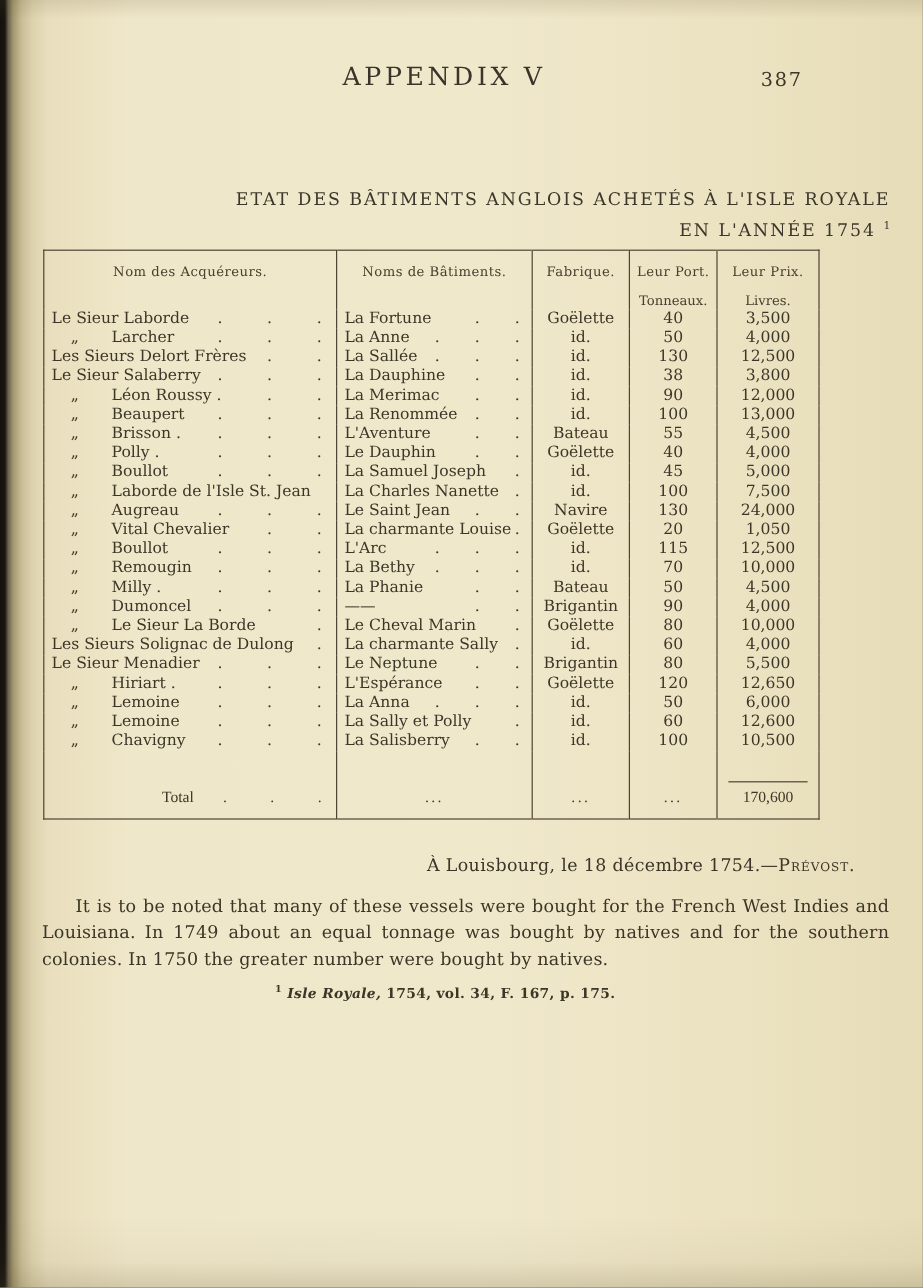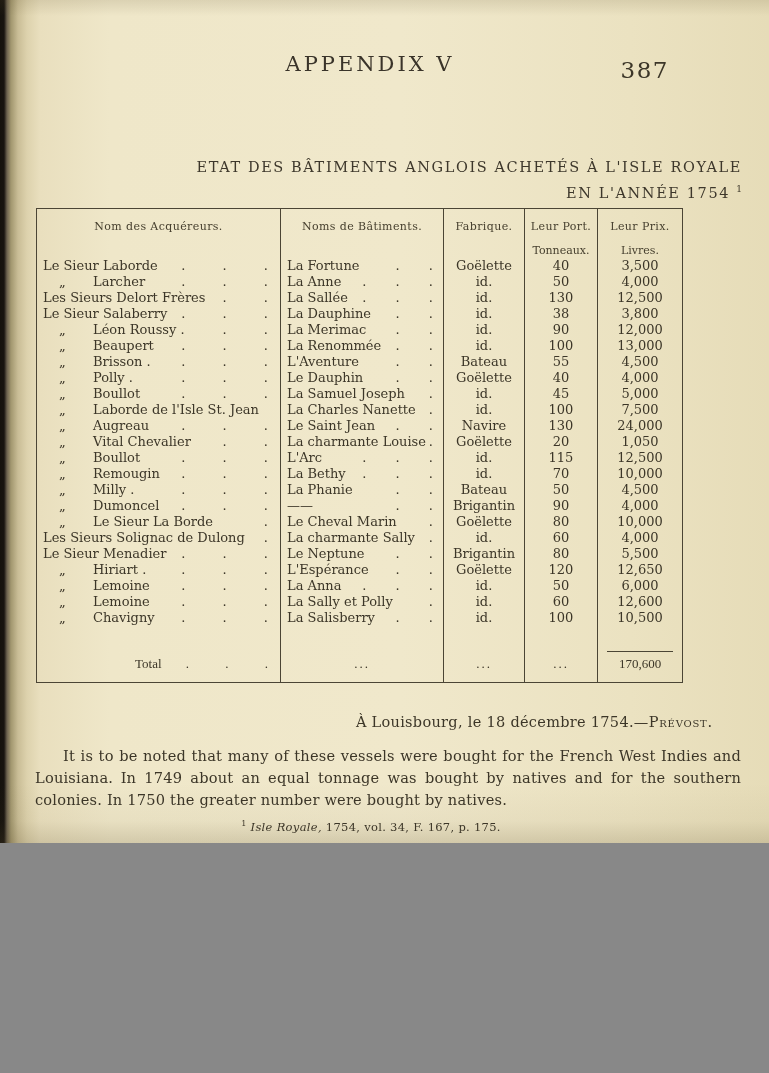--- a/index.html
+++ b/index.html
@@ -1,29 +1,29 @@
 <!DOCTYPE html>
 <html><head>
 <meta charset="utf-8">
 <style>
   html,body { margin:0; padding:0; background:#888; }
   .page {
-    position:relative; width:769px; height:843px; overflow:hidden;
+    position:relative; width:769px; height:1073px; overflow:hidden;
     font-family:"DejaVu Serif", serif; color:#3c3628;
     background:
       linear-gradient(180deg, rgba(96,82,46,0.14) 0, rgba(96,82,46,0) 16px),
       linear-gradient(0deg, rgba(96,82,46,0.20) 0, rgba(96,82,46,0.05) 22px, rgba(96,82,46,0) 60px),
       linear-gradient(90deg, #15120d 0px, #181410 4px, #6e6450 7px, #a2976f 11px, #c9bd96 18px, #ddd2ad 27px, #e9dfbe 40px, #efe7c9 110px, #f0e8cb 400px, #ebe2c1 630px, #e6dcb8 769px);
   }
   .abs { position:absolute; }
 
   
   .running-header { top:52px; left:0; width:740px; text-align:center;
     font-size:21px; letter-spacing:3px; color:#3a342a; }
-  .page-number { top:57px; right:100px; font-size:23px; letter-spacing:1.5px; }
+  .page-number { top:57px; right:100px; font-size:16px; letter-spacing:1.5px; }
 
   
   .doc-title { top:156px; left:0; width:742px; text-align:right;
     font-size:14.5px; letter-spacing:1.6px; line-height:22px; color:#3d372b; }
   .doc-title sup { font-size:9px; letter-spacing:0; }
 
   
   table.ships { border-collapse:collapse; table-layout:fixed;
     left:36px; top:208px; width:646px; position:absolute;
     border:1px solid #4b4535; }
@@ -51,21 +51,21 @@
   .total-label { padding-left:92px; }
   .total-dots { position:absolute; right:12px; bottom:10px; word-spacing:33px; }
   .ellipsis { letter-spacing:2px; }
   .prix-rule { border-top:1px solid #4b4535; margin:0 3px 4px 3px; height:0; }
 
   
   .signature { top:714px; right:56px; font-size:14.5px; letter-spacing:0.3px; }
   .signature .sc { font-variant:small-caps; letter-spacing:0.8px; }
   .note { top:745px; left:35px; width:706px; font-size:14.6px; line-height:21.8px;
           text-align:justify; text-indent:28px; letter-spacing:0.2px; }
-  .footnote { top:819px; left:0; width:742px; text-align:center; font-size:11.5px; letter-spacing:0.3px; }
+  .footnote { top:819px; left:0; width:742px; text-align:center; font-size:11.5px; letter-spacing:0.3px;font-weight:bold; }
   .footnote sup { font-size:8px; }
   .footnote .it { font-style:italic; }
 </style>
 </head>
 <body>
 
 <div class="page">
 
   <div class="abs running-header">APPENDIX V</div>
   <div class="abs page-number">387</div>

